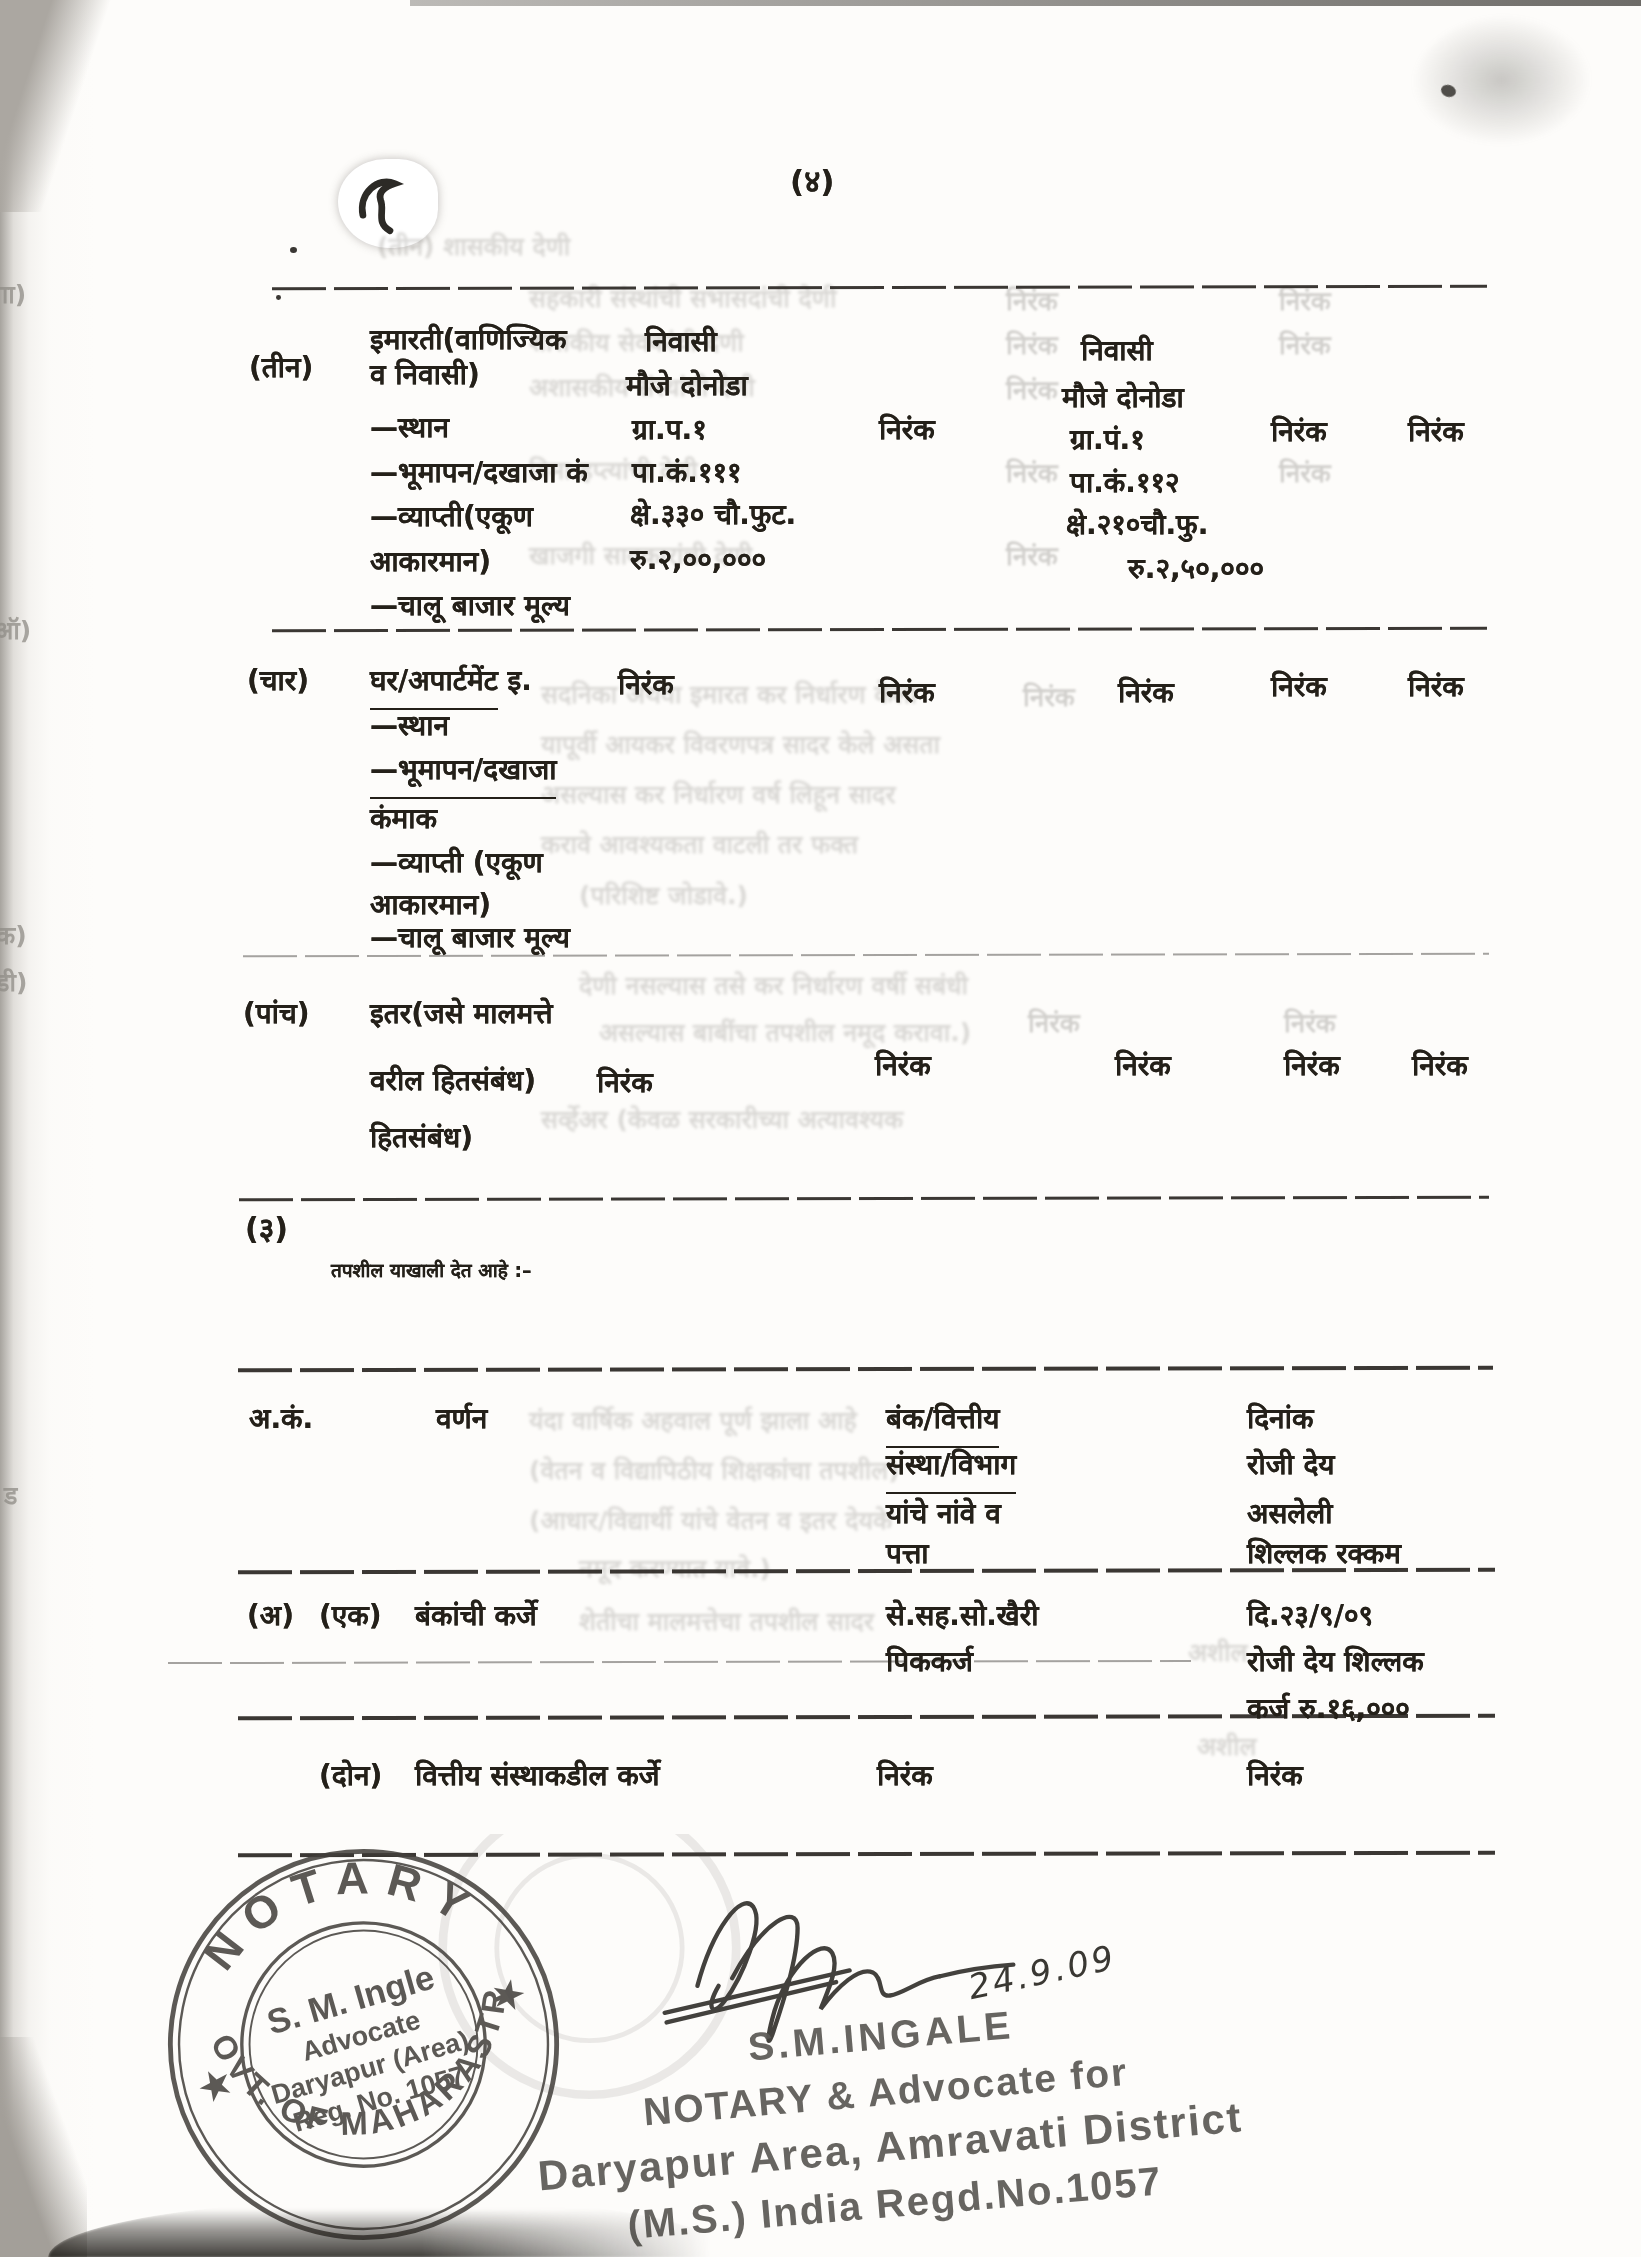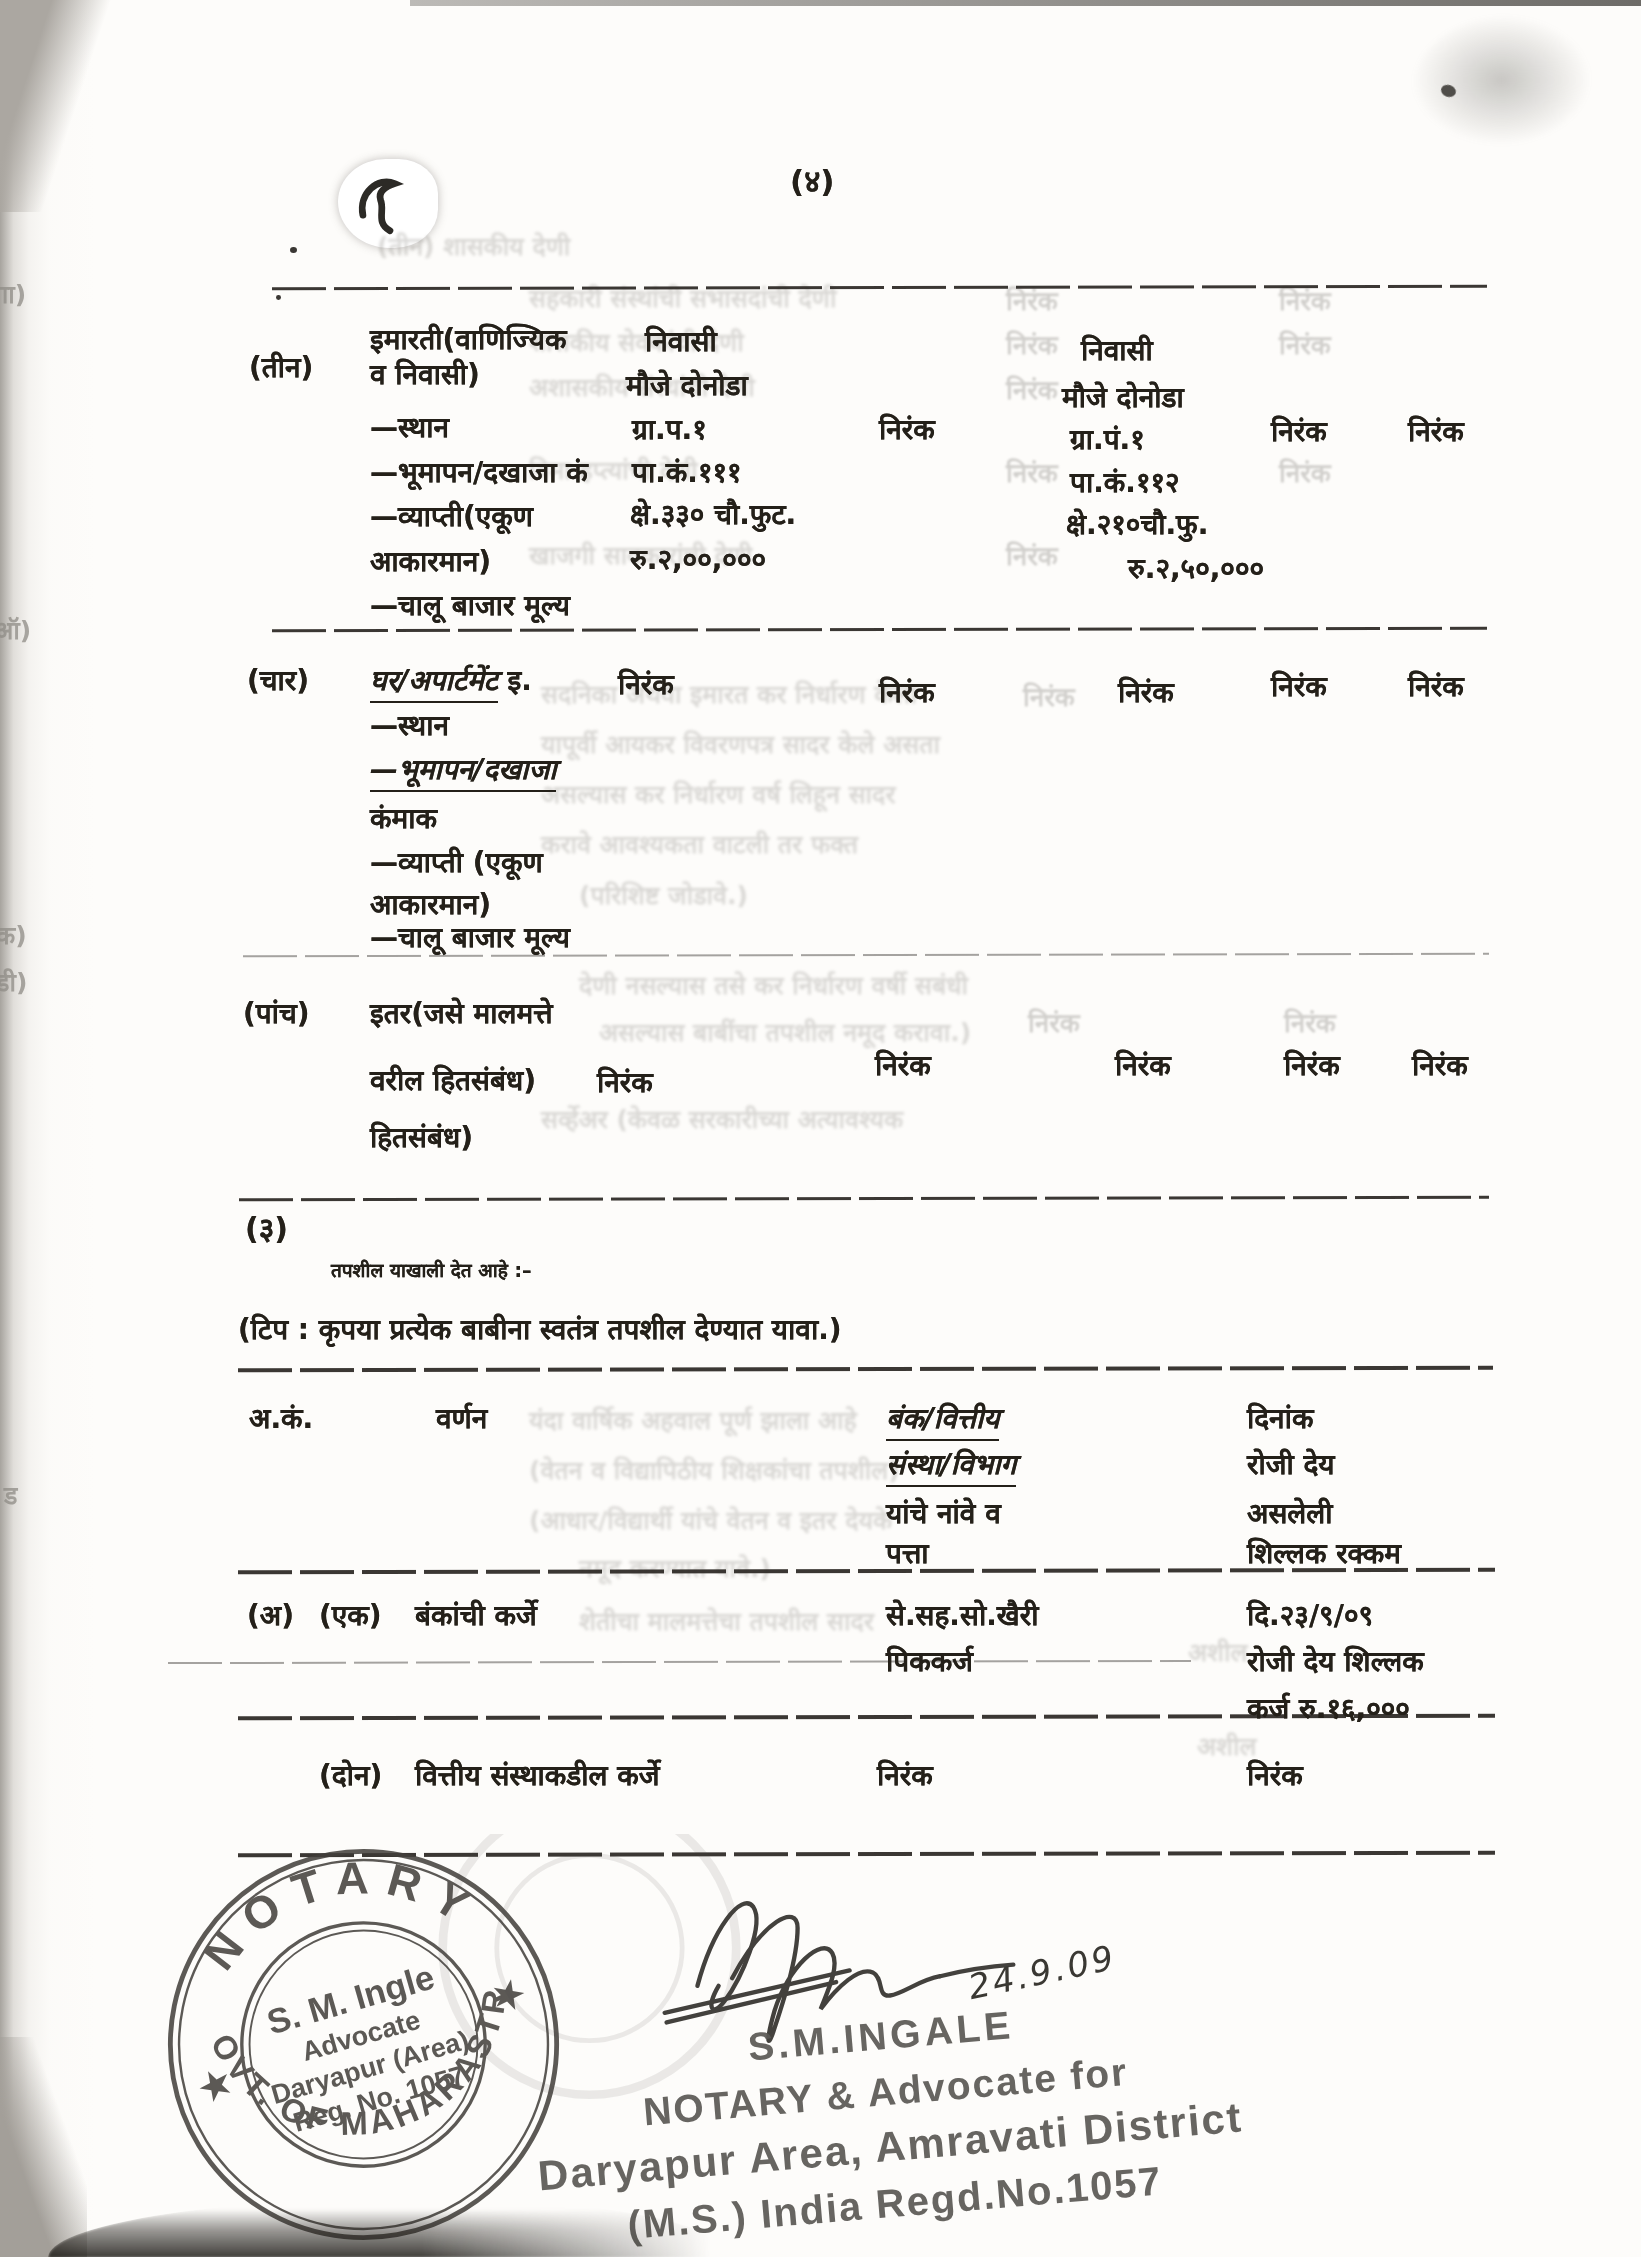--- a/index.html
+++ b/index.html
@@ -1,20 +1,20 @@
 <!DOCTYPE html>
 <html><head>
 <meta charset="utf-8">
 <style>
   html,body{margin:0;padding:0;background:#e8e6e2;}
   #doc{position:relative;width:1641px;height:2257px;margin:0 auto;background:#fdfcfa;overflow:hidden;
        font-family:"DejaVu Sans",sans-serif;color:#221f1c;}
   .t{position:absolute;white-space:nowrap;font-weight:700;font-size:28px;color:#242019;
      text-shadow:0 0 0.5px rgba(30,26,20,.75);}
-  .u{border-bottom:2.9px solid #242019;padding-bottom:4px;font-style:italic;}
+  .u{border-bottom:2.9px solid #242019;padding-bottom:11px;}
   .hr{position:absolute;height:2.9px;opacity:.92;transform:rotate(-.12deg);
       background-image:repeating-linear-gradient(90deg,#2a2622 0 54px,rgba(42,38,34,0) 54px 62px);}
   .hr.bold{height:3.9px;}
   .hr.faint{height:1.9px;opacity:.42;}
   .ghost{position:absolute;white-space:nowrap;font-weight:700;font-size:25px;color:#73706a;
          opacity:.26;filter:blur(1.6px);}
   .gnil{position:absolute;white-space:nowrap;font-weight:700;font-size:26px;color:#6d6a64;
         opacity:.3;filter:blur(1.2px);}
   .margin-mark{position:absolute;font-weight:700;font-size:25px;color:#8f8c86;opacity:.75;}
   .left-fold{position:absolute;left:0;top:0;width:135px;height:2257px;pointer-events:none;
@@ -167,21 +167,20 @@
   <div class="t" style="left:370px;top:1060px;">वरील हितसंबंध)</div>
   <div class="t" style="left:370px;top:1084px;margin-top:33px;">हितसंबंध)</div>
   <div class="t" style="left:597px;top:1062px;">निरंक</div>
   <div class="t" style="left:875px;top:1045px;">निरंक</div>
   <div class="t" style="left:1115px;top:1045px;">निरंक</div>
   <div class="t" style="left:1284px;top:1045px;">निरंक</div>
   <div class="t" style="left:1412px;top:1045px;">निरंक</div>
 
   <div class="t" style="left:245px;top:1207px;font-size:30px;">(३)</div>
   <div class="t" style="left:331px;top:1257px;font-size:19px;">तपशील याखाली देत आहे :–</div>
-  <div class="t" style="left:238px;top:1309px;">(टिप : कृपया प्रत्येक बाबीना स्वतंत्र तपशील देण्यात यावा.)</div>
 
   <div class="t" style="left:249px;top:1398px;">अ.कं.</div>
   <div class="t" style="left:436px;top:1398px;">वर्णन</div>
   <div class="t" style="left:886px;top:1398px;">
     <span class="u">बंक/वित्तीय</span>
   </div>
   <div class="t" style="left:886px;top:1444px;">
     <span class="u">संस्था/विभाग</span>
   </div>
   <div class="t" style="left:886px;top:1493px;">यांचे नांवे व</div>

